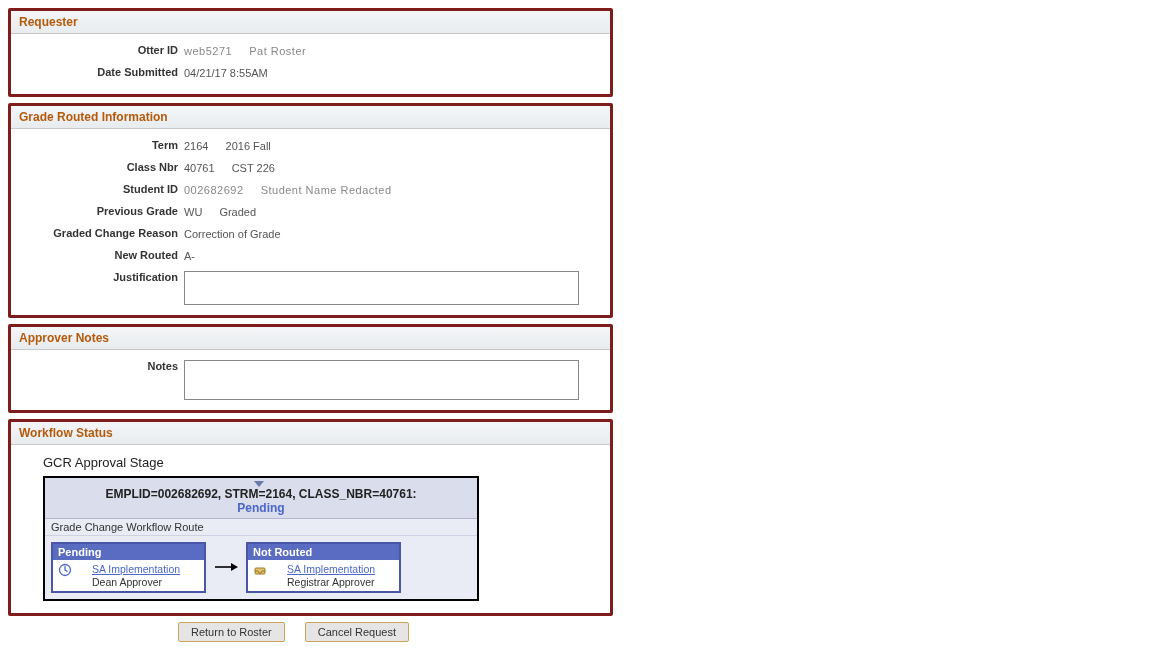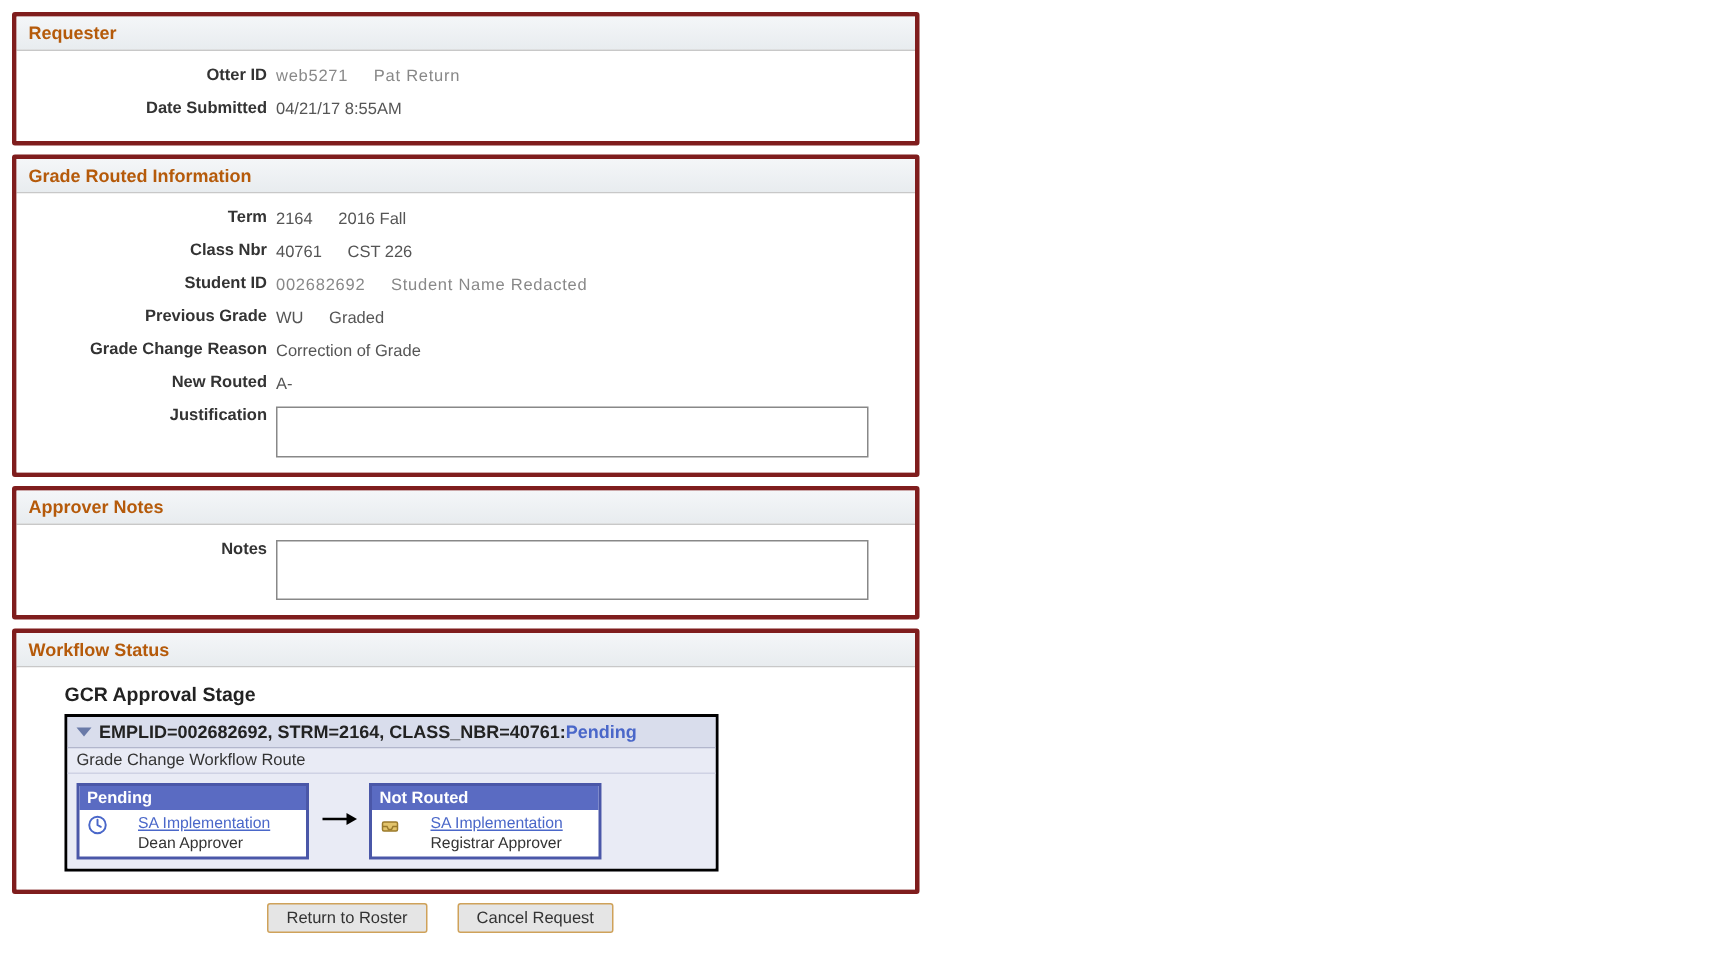--- a/index.html
+++ b/index.html
@@ -59,40 +59,41 @@
       height: 34px;
       border: 1px solid #888;
       background: #fff;
       resize: none;
       font-family: inherit;
       font-size: 11px;
       padding: 2px;
     }
     .textarea-tall { height: 40px; }
     .stage-title {
-      font-weight: bold;
+      font-weight: normal;
       font-size: 13px;
       color: #222;
       margin: 4px 0 6px 24px;
     }
     .workflow-box {
       border: 2px solid #000;
       margin: 0 0 6px 24px;
       width: 436px;
       background: #e9ebf5;
     }
     .workflow-header {
       background: #d9ddec;
       border-bottom: 1px solid #b2b6cc;
       padding: 3px 6px;
       font-weight: bold;
       font-size: 12px;
       color: #222;
       display: flex;
       align-items: center;
+      flex-direction: column;
     }
     .workflow-header .triangle {
       width: 0; height: 0;
       border-left: 5px solid transparent;
       border-right: 5px solid transparent;
       border-top: 6px solid #6a7aa8;
       margin-right: 5px;
     }
     .workflow-header .pending-status {
       color: #4a67c9;
@@ -163,21 +164,21 @@
 
 <div class="container">
 
   <div class="panel">
     <div class="panel-header">Requester</div>
     <div class="panel-body">
       <div class="form-row">
         <div class="form-label">Otter ID</div>
         <div class="form-value">
           <span class="obscured">web5271</span>
-          <span class="obscured">Pat Return</span>
+          <span class="obscured">Pat Roster</span>
         </div>
       </div>
       <div class="form-row">
         <div class="form-label">Date Submitted</div>
         <div class="form-value">04/21/17  8:55AM</div>
       </div>
     </div>
   </div>
 
   <div class="panel">
@@ -205,21 +206,21 @@
         </div>
       </div>
       <div class="form-row">
         <div class="form-label">Previous Grade</div>
         <div class="form-value">
           <span>WU</span>
           <span>Graded</span>
         </div>
       </div>
       <div class="form-row">
-        <div class="form-label">Grade Change Reason</div>
+        <div class="form-label">Graded Change Reason</div>
         <div class="form-value">Correction of Grade</div>
       </div>
       <div class="form-row">
         <div class="form-label">New Routed</div>
         <div class="form-value">A-</div>
       </div>
       <div class="form-row">
         <div class="form-label">Justification</div>
         <textarea class="textarea" style=""></textarea>
       </div>

